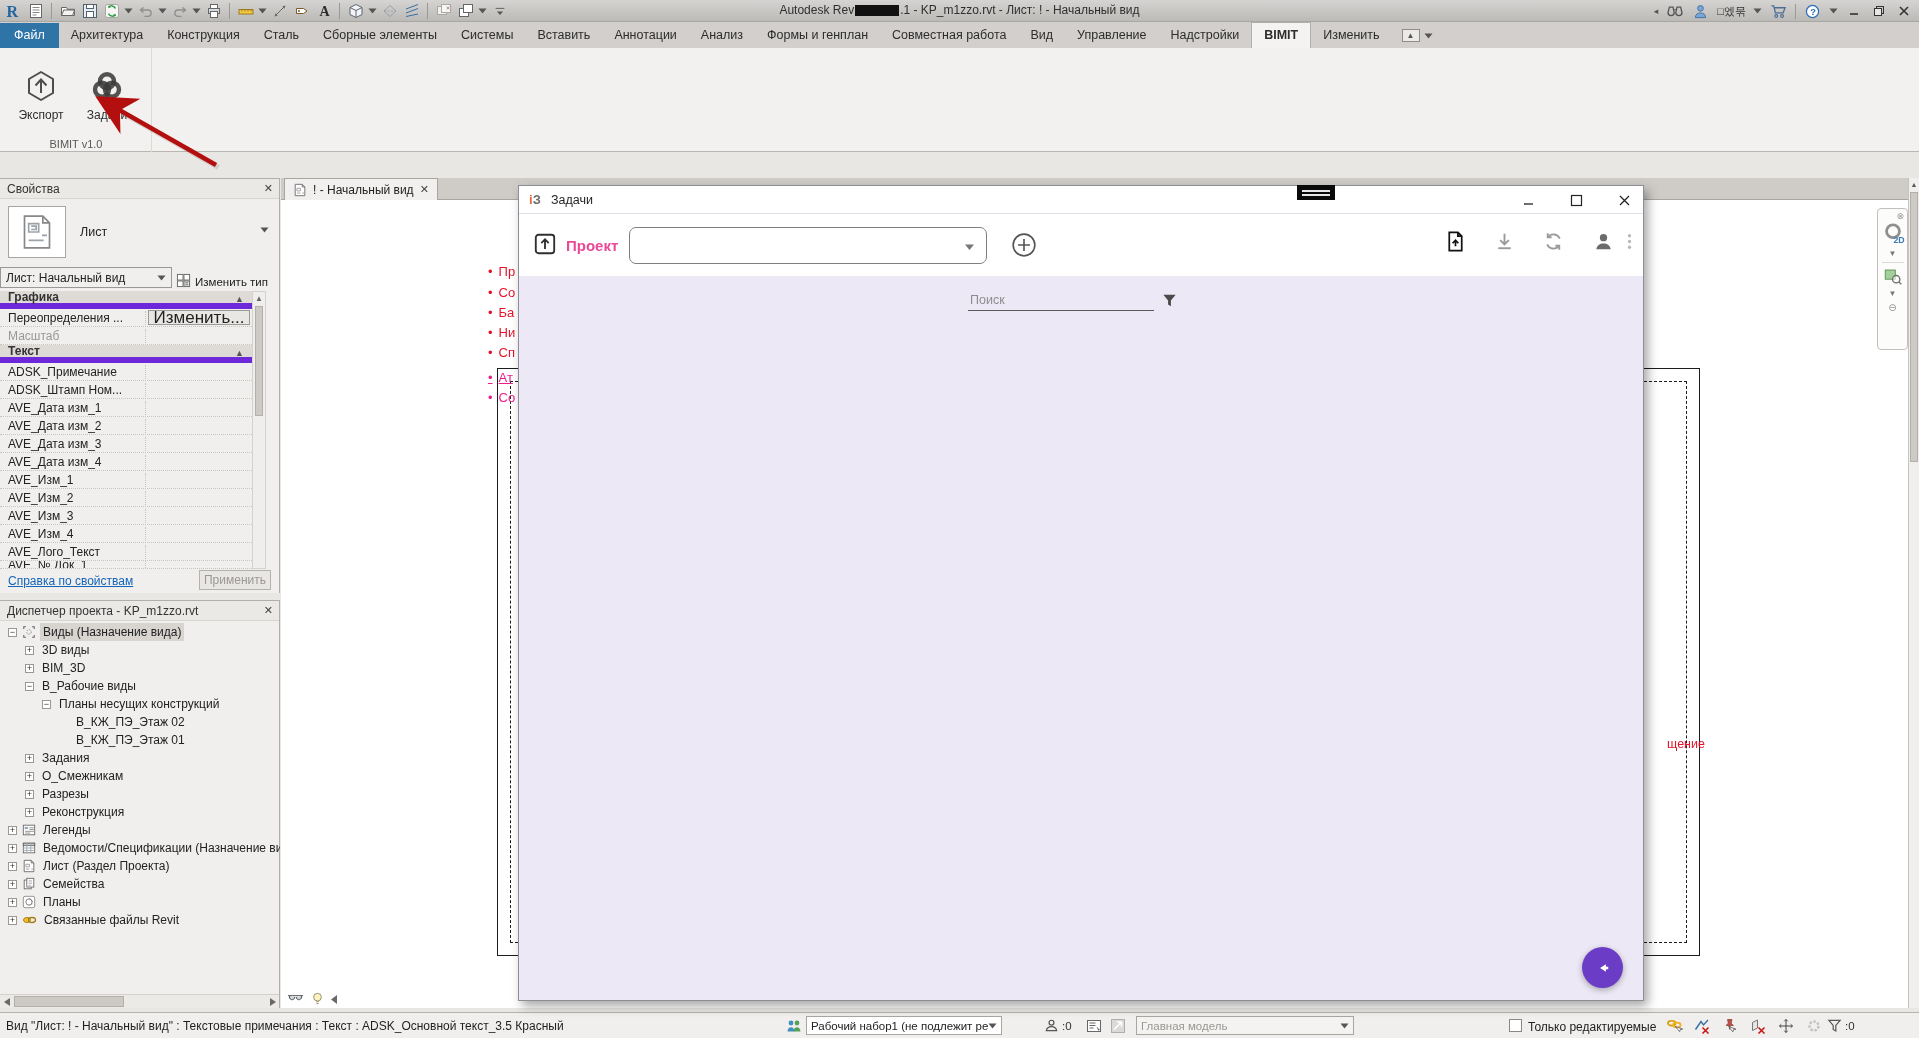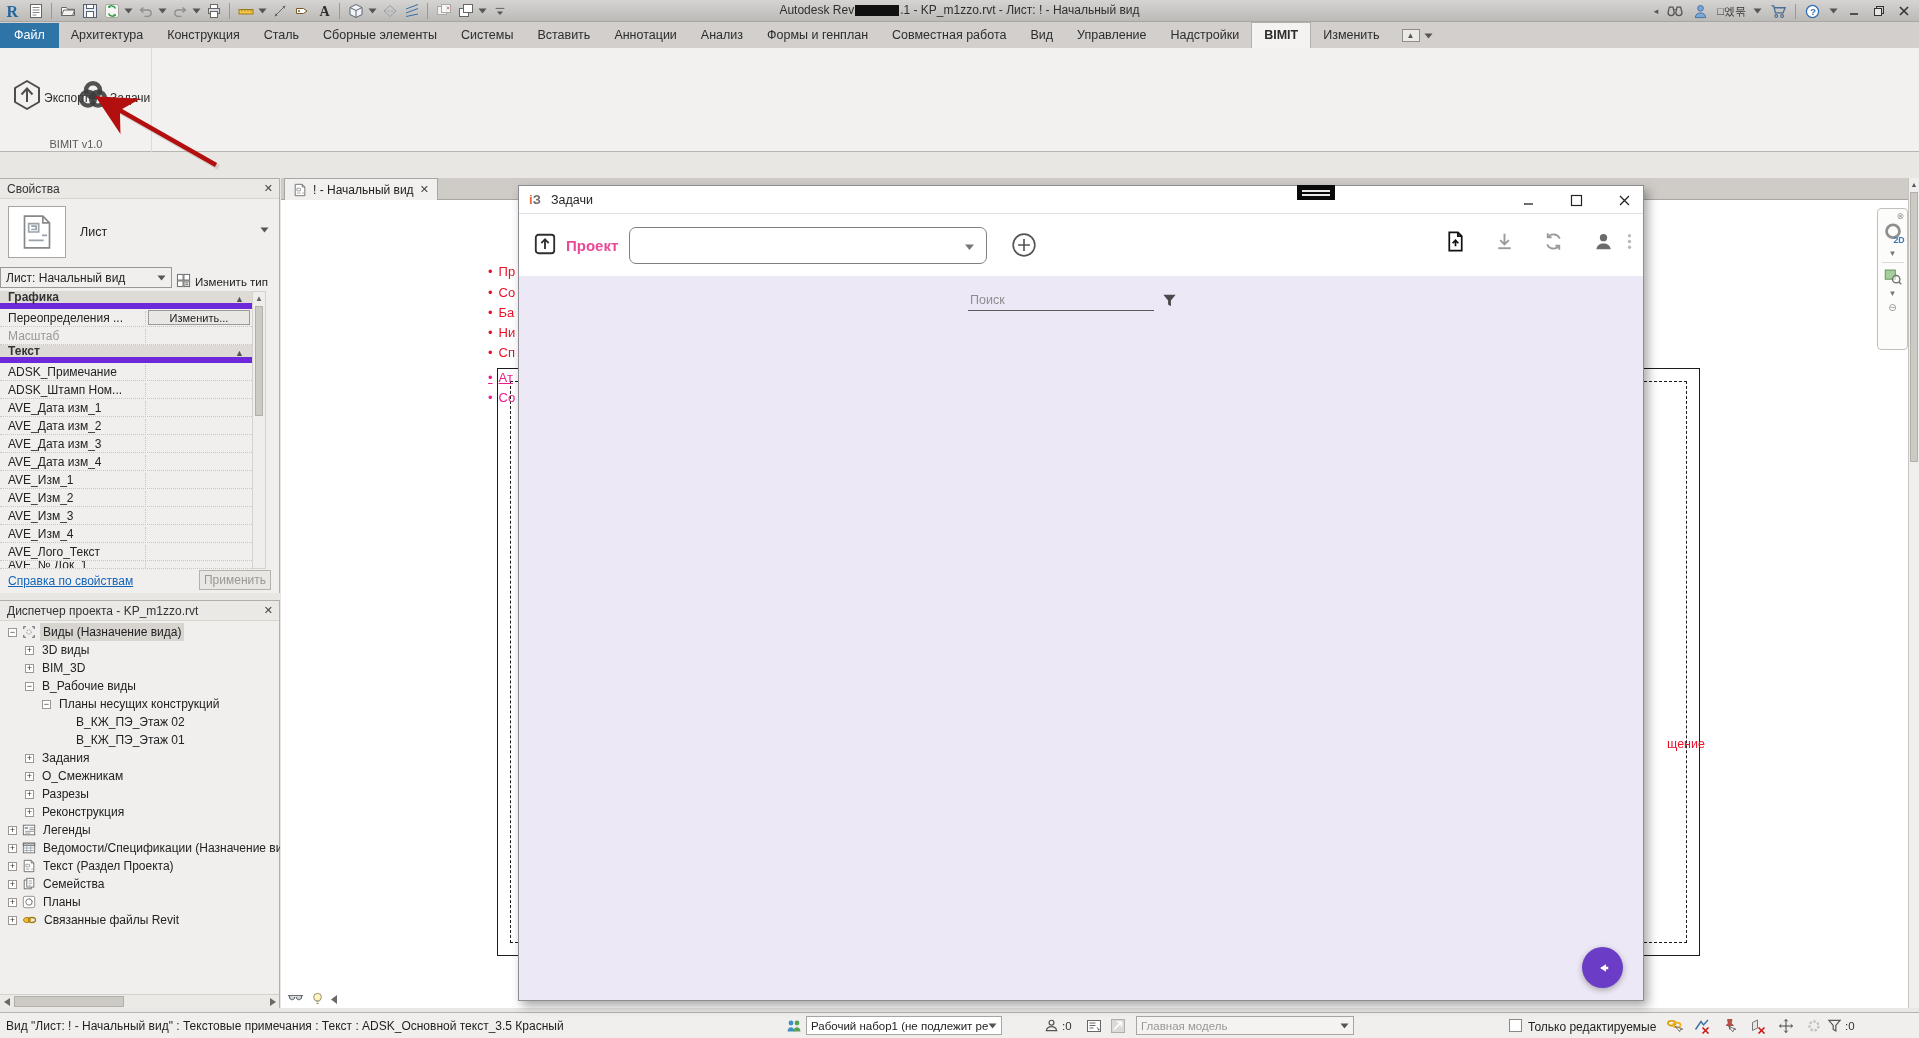--- a/index.html
+++ b/index.html
@@ -23,21 +23,21 @@
 #tabrow{position:absolute;left:0;top:22px;width:1919px;height:26px;background:#d2cfcc;display:flex;align-items:flex-end}
 .rtab{padding:5px 12px 6px;font-size:12.5px;color:#2d2d2d;white-space:nowrap}
 .rtab.file{background:#2e74a6;color:#fff;padding:5px 14px 6px}
 .rtab.active{background:#f4f3f1;border:1px solid #b3b0ac;border-bottom:none;font-weight:bold}
 #ribstate{display:flex;align-items:center;gap:4px;margin-left:10px;padding-bottom:6px}
 #ribstate .box{width:18px;height:13px;border:1px solid #8f8d8a;background:#eceae7;display:flex;align-items:center;justify-content:center;font-size:8px;color:#555}
 
 #ribbon{position:absolute;left:0;top:48px;width:1919px;height:104px;background:#f2f1ef;border-bottom:1px solid #b9b6b2}
 #bimitpanel{position:absolute;left:0;top:0;width:152px;height:104px;border-right:1px solid #ddd9d5}
 #panelbtns{display:flex;gap:4px;padding:6px 0 0 10px}
-.bigbtn{width:62px;height:76px;display:flex;flex-direction:row;align-items:center;justify-content:flex-start;padding-top:6px}
+.bigbtn{width:62px;height:76px;display:flex;flex-direction:column;align-items:center;justify-content:center;padding-top:6px}
 .bigbtn .lbl{margin-top:5px;font-size:12px;color:#2d2d2d}
 #panelcap{position:absolute;left:0;bottom:2px;width:152px;text-align:center;font-size:11px;color:#5a5856}
 
 #arrow{position:absolute;left:85px;top:88px;width:150px;height:92px;z-index:80;pointer-events:none}
 
 .palette{position:absolute;left:0;width:280px;background:#f0efee;border-right:1px solid #b1aeab;border-top:1px solid #b1aeab}
 .palhead{position:relative;height:20px;background:#ebe9e6;border-bottom:1px solid #d8d5d1;font-size:12px;color:#333;padding:3px 0 0 7px}
 .palclose{position:absolute;right:6px;top:3px;font-size:11px;color:#444}
 #props{top:178px;height:415px}
 #typesel{position:absolute;left:8px;top:27px;width:58px;height:52px;background:#fff;border:1px solid #a9a6a2;display:flex;align-items:center;justify-content:center}
@@ -47,21 +47,21 @@
 #instcombo{position:absolute;left:0;top:0;width:172px;height:21px;background:#f0efee;border:1px solid #9a9794;display:flex;align-items:center;justify-content:space-between;padding:0 5px;font-size:12px}
 #edittype{position:absolute;left:176px;top:0;width:102px;height:21px;display:flex;align-items:flex-end;gap:4px;font-size:11.5px;color:#222}
 #propgrid{position:absolute;left:0;top:112px;width:252px}
 .prow{display:flex;height:18px;border-bottom:1px dotted #c9c6c2;font-size:12px;align-items:center}
 .prow .nm{width:146px;padding-left:8px;overflow:hidden;white-space:nowrap;border-right:1px dotted #c9c6c2}
 .prow .vl{flex:1;display:flex;align-items:center;justify-content:center}
 .prow.group{background:#dedbd7;border-bottom:6px solid #6d28d9;font-weight:bold;color:#333;position:relative}
 .prow.group .nm{border-right:none;font-weight:bold}
 .prow.group .chev{position:absolute;right:8px;top:3px;font-size:9px;color:#555;font-weight:normal}
 .prow.muted .nm{color:#9a9895}
-.vbtn{width:96%;height:15px;background:#e9e7e4;border:1px solid #999;font-size:11px;display:flex;align-items:center;justify-content:center}
+.vbtn{width:96%;height:15px;background:#e9e7e4;border:1px solid #999;font-size:17px;display:flex;align-items:center;justify-content:center}
 .prow.partial{height:8px;overflow:hidden}
 #propscroll{position:absolute;left:252px;top:112px;width:14px;height:278px;background:#efeeec;border:1px solid #d5d2ce}
 #propscroll .up,#propscroll .dn{height:13px;display:flex;align-items:center;justify-content:center;font-size:8px;color:#666}
 #propscroll .thumb{margin:1px 2px;height:110px;background:#cdcac6;border:1px solid #b3b0ac}
 #prophelp{position:absolute;left:8px;top:395px;font-size:12px;color:#1465b8;text-decoration:underline}
 #applybtn{position:absolute;right:8px;top:391px;width:72px;height:20px;background:#e9e7e4;border:1px solid #b5b2ae;color:#9a9794;font-size:12px;display:flex;align-items:center;justify-content:center}
 
 #browser{top:600px;height:408px}
 #tree{position:absolute;left:0;top:22px;width:280px}
 .trow{display:flex;align-items:center;height:18px;font-size:12px;white-space:nowrap;overflow:hidden}
@@ -603,21 +603,21 @@
         </div>
         <div class="trow" style="padding-left: 8px;">
           <span class="expander">+</span>
           <span class="ticon">
             <svg width="14" height="14" viewBox="0 0 16 16">
               <path d="M2.5 1.5h8l3 3v10h-11z" fill="#fff" stroke="#666"></path>
               <path d="M10.5 1.5v3h3" fill="none" stroke="#666"></path>
               <path d="M4.5 6h4v3h-4zM10.5 11.5h2M4.5 11.5h4" stroke="#999" fill="none"></path>
             </svg>
           </span>
-          <span class="tlabel">Текст (Раздел Проекта)</span>
+          <span class="tlabel">Лист (Раздел Проекта)</span>
         </div>
         <div class="trow" style="padding-left: 8px;">
           <span class="expander">+</span>
           <span class="ticon">
             <svg width="14" height="14" viewBox="0 0 16 16">
               <rect x="2.5" y="3.5" width="8" height="10" fill="#fff" stroke="#666"></rect>
               <rect x="5.5" y="1.5" width="8" height="10" fill="#fff" stroke="#666"></rect>
               <path d="M7.5 4.5h4M7.5 7h4M7.5 9.5h2.5" stroke="#999" fill="none"></path>
             </svg>
           </span>

